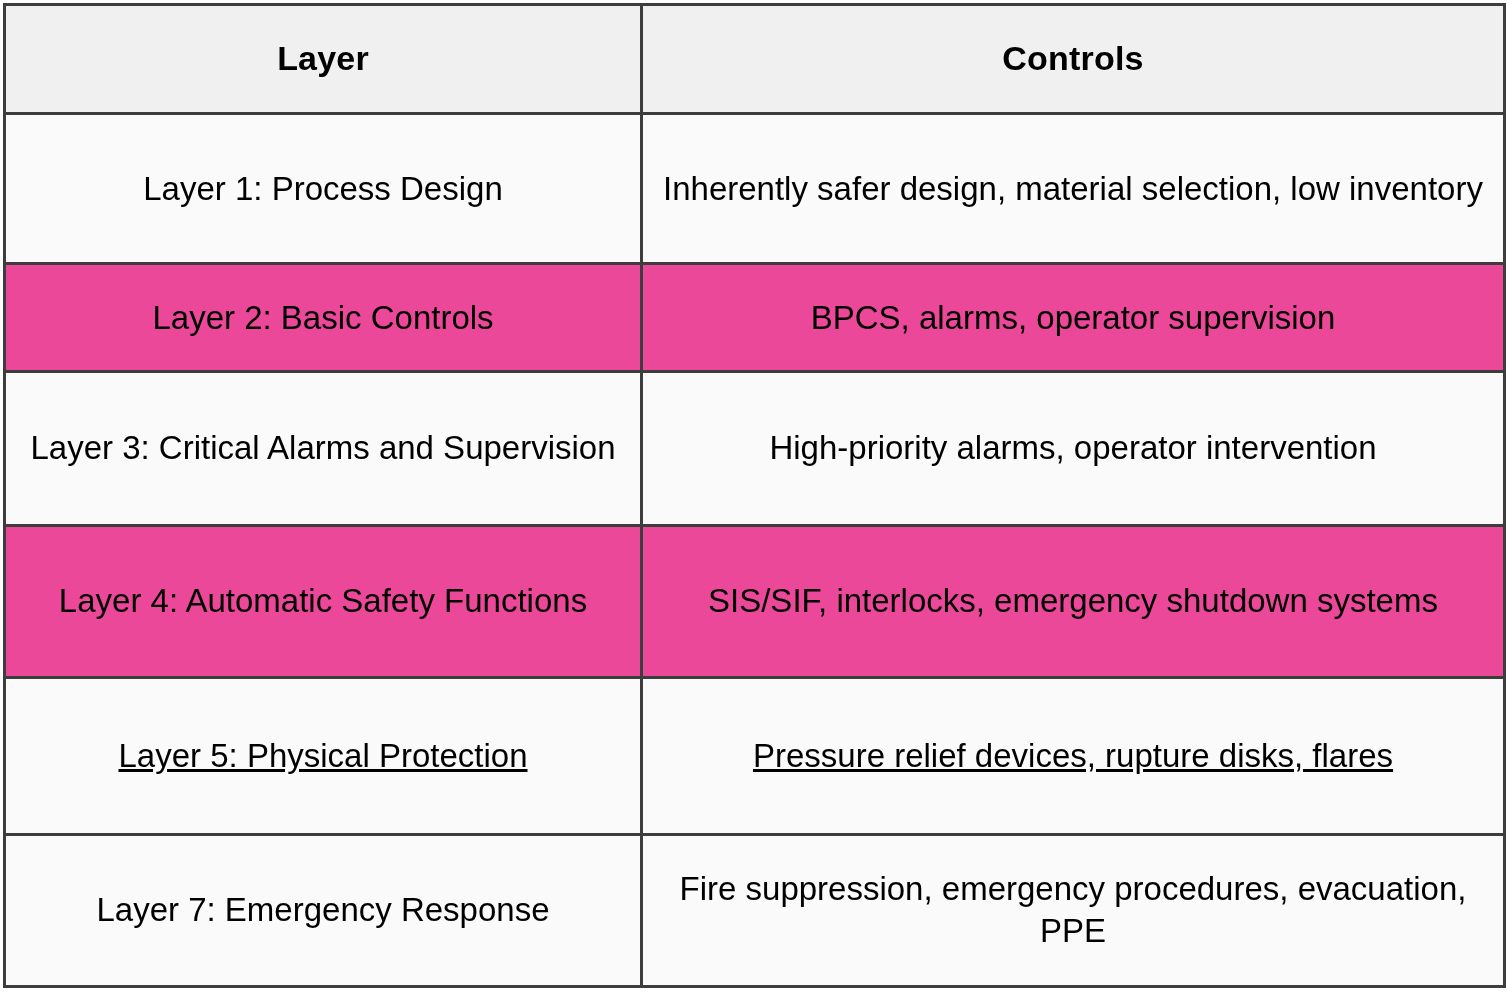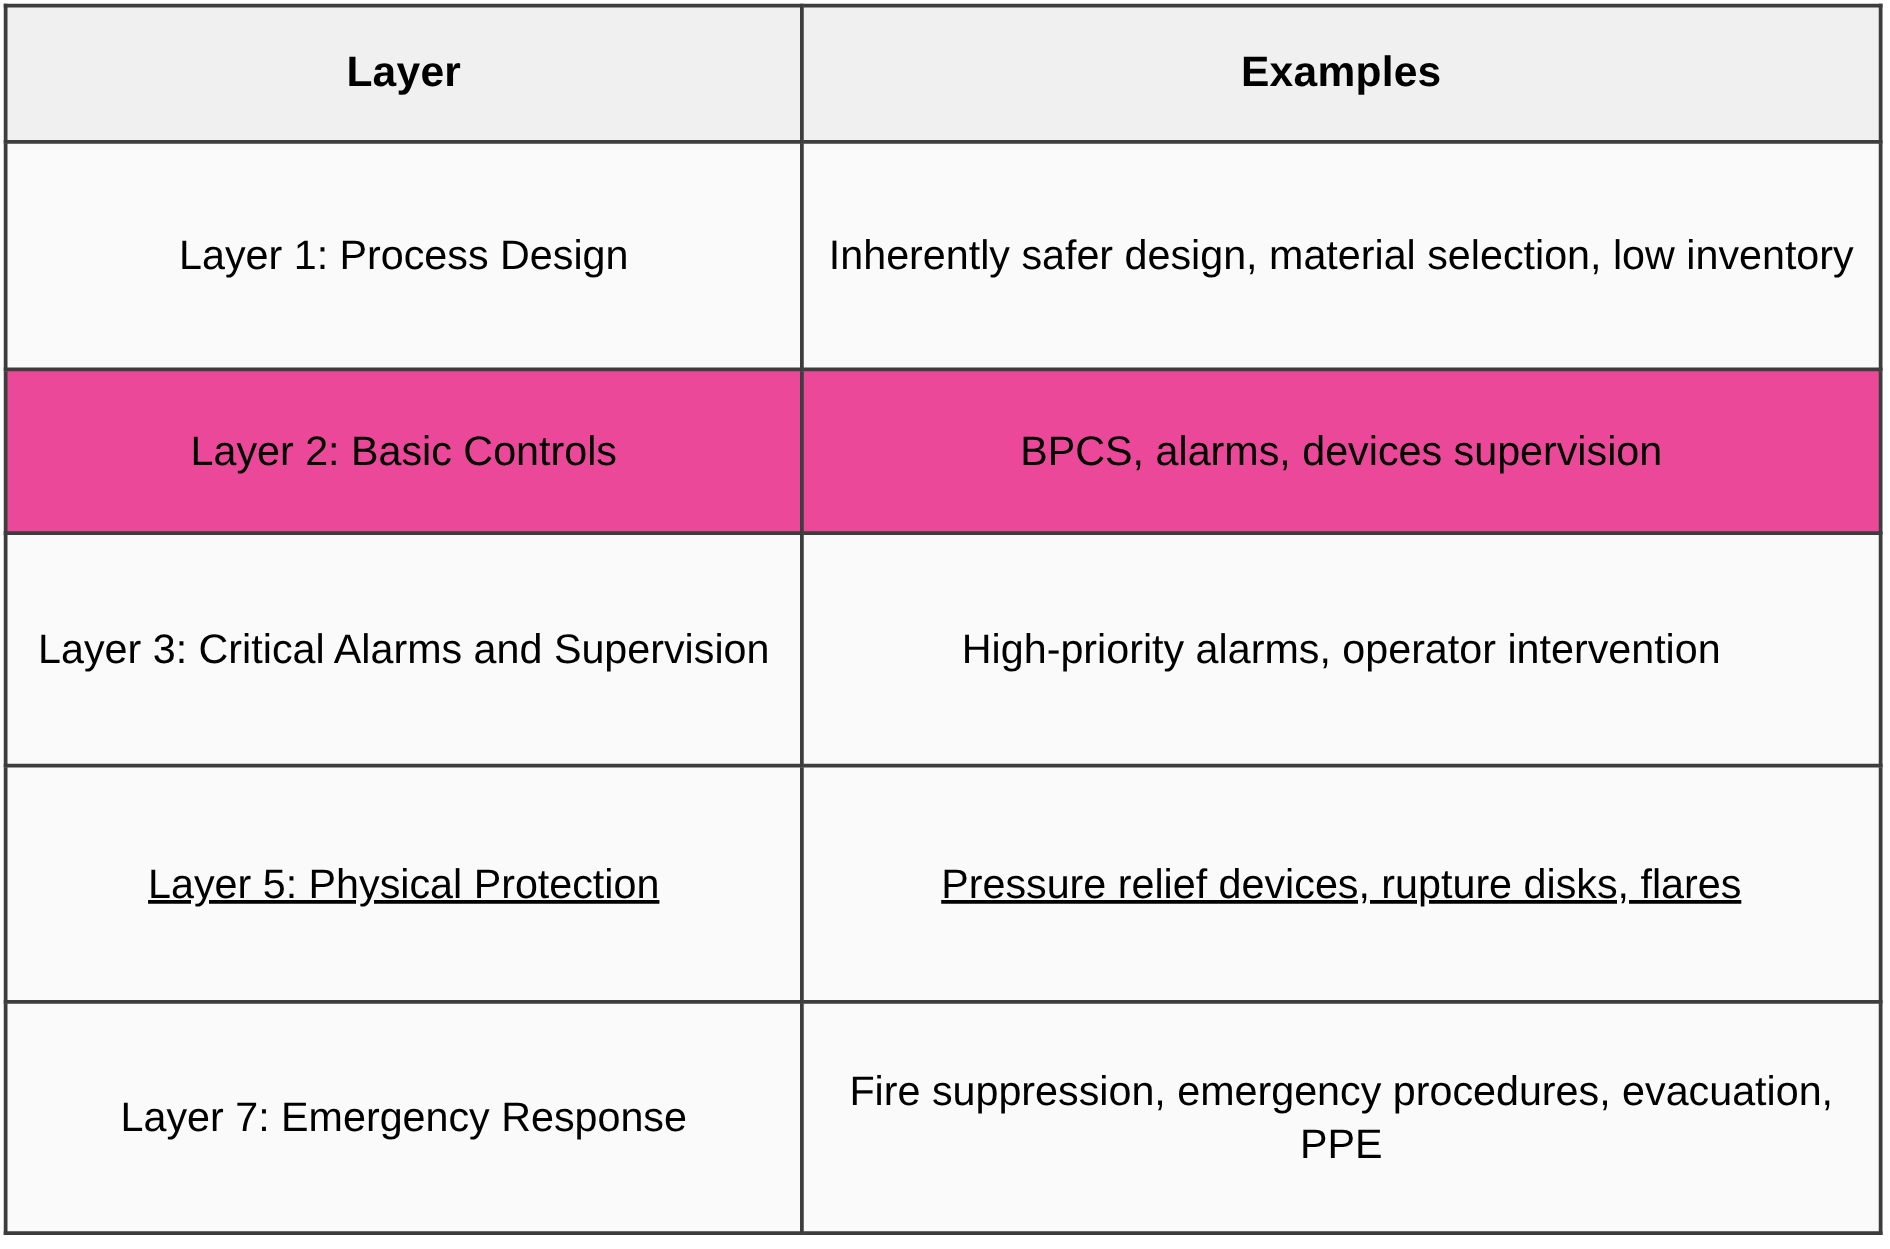--- a/index.html
+++ b/index.html
@@ -77,36 +77,40 @@
 
   <table class="lopa-table">
     <colgroup>
       <col class="col-layer">
       <col class="col-example">
     </colgroup>
 
     <thead>
       <tr>
         <th>Layer</th>
-        <th>Examples</th>
+        <th>Controls</th>
       </tr>
     </thead>
 
     <tbody>
       <tr class="r1 row-odd">
         <td>Layer 1: Process Design</td>
         <td>Inherently safer design, material selection, low inventory</td>
       </tr>
       <tr class="r2 row-even">
         <td>Layer 2: Basic Controls</td>
-        <td>BPCS, alarms, devices supervision</td>
+        <td>BPCS, alarms, operator supervision</td>
       </tr>
       <tr class="r3 row-odd">
         <td>Layer 3: Critical Alarms and Supervision</td>
         <td>High-priority alarms, operator intervention</td>
+      </tr>
+      <tr class="r4 row-even">
+        <td>Layer 4: Automatic Safety Functions</td>
+        <td>SIS/SIF, interlocks, emergency shutdown systems</td>
       </tr>
       <tr class="r5 row-odd">
         <td>Layer 5: Physical Protection</td>
         <td>Pressure relief devices, rupture disks, flares</td>
       </tr>
       <tr class="r7 row-odd">
         <td>Layer 7: Emergency Response</td>
         <td>Fire suppression, emergency procedures, evacuation, PPE</td>
       </tr>
     </tbody>

